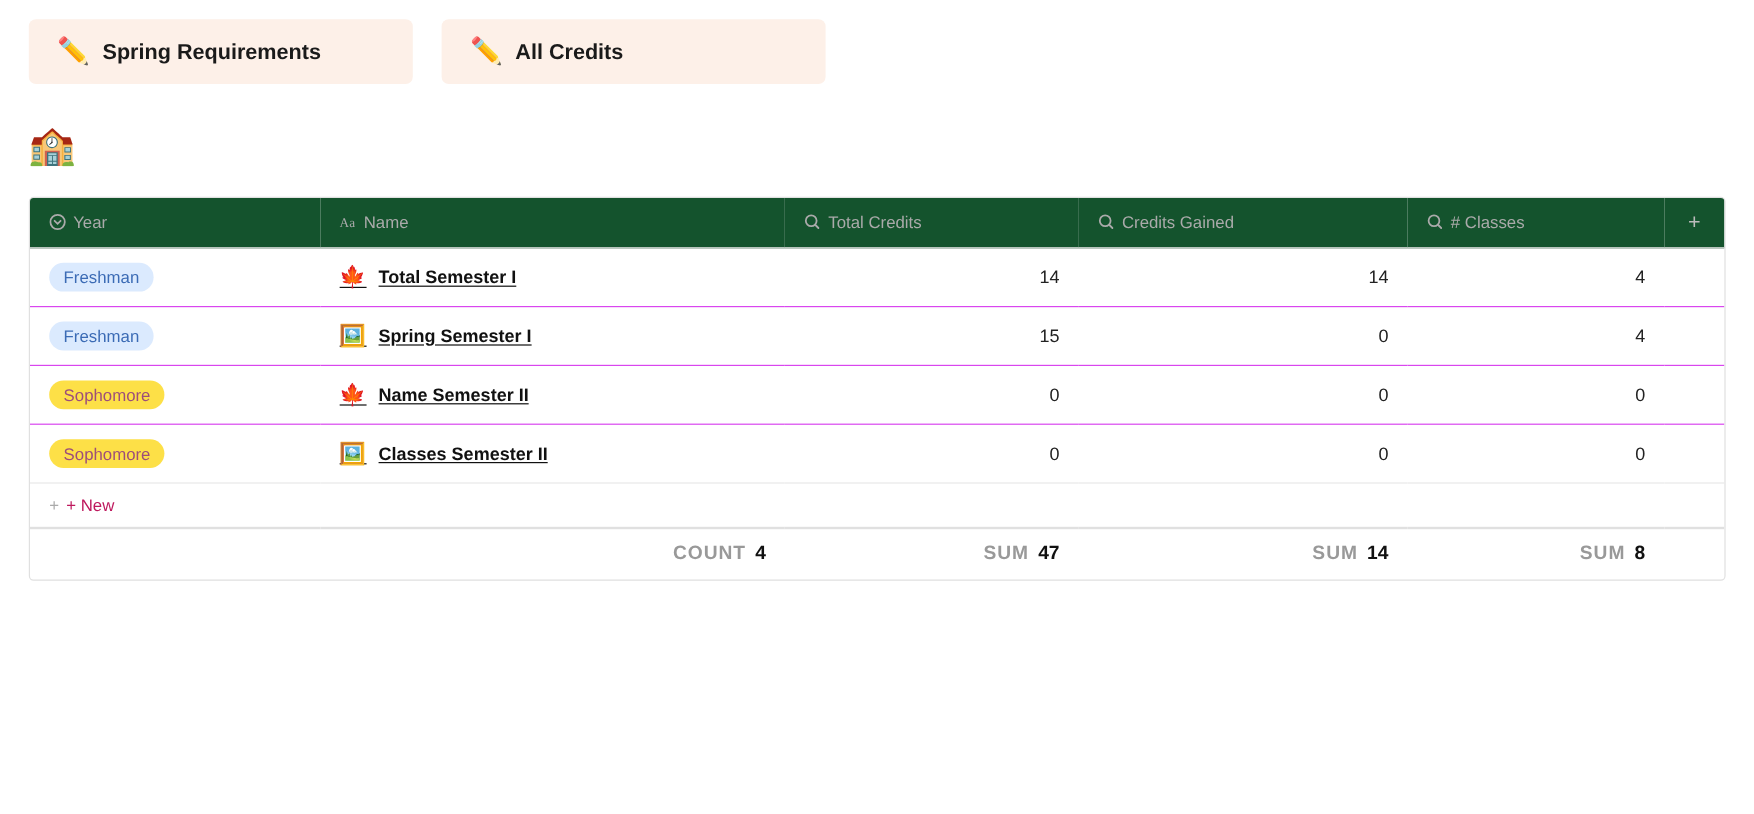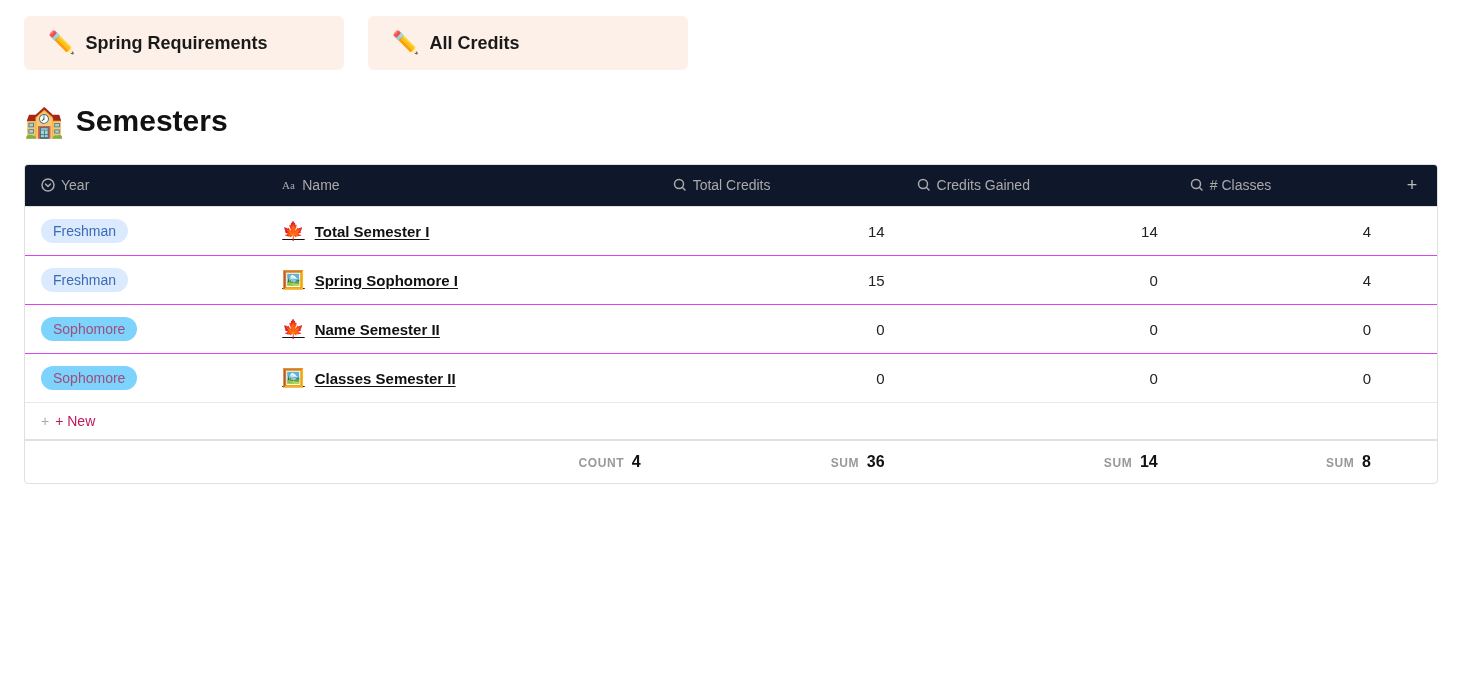--- a/index.html
+++ b/index.html
@@ -71,21 +71,21 @@
     thead tr {
       border-bottom: 1px solid #e0e0e0;
     }
 
     thead th {
       padding: 10px 16px;
       text-align: left;
       font-weight: 500;
       color: #888;
       font-size: 14px;
-      background: #0f172a;
+      background: #14532d;
     }
 
     thead th.numeric {
       text-align: left;
     }
 
     thead th .col-icon {
       display: inline-flex;
       align-items: center;
       gap: 6px;
@@ -132,21 +132,21 @@
       font-size: 14px;
       font-weight: 500;
     }
 
     .badge-freshman {
       background: #dbeafe;
       color: #3b6bb5;
     }
 
     .badge-sophomore {
-      background: #7dd3fc;
+      background: #fde047;
       color: #9d4e7a;
     }
 
     .semester-name {
       display: flex;
       align-items: center;
       gap: 10px;
       font-weight: 600;
       font-size: 15px;
       color: #111;
@@ -182,21 +182,21 @@
       text-align: right;
     }
 
     .footer-val {
       font-weight: 700;
       font-size: 16px;
       color: #111;
     }
 
     .footer-label {
-      font-size: 12px;
+      font-size: 16px;
       font-weight: 600;
       color: #999;
       letter-spacing: 0.05em;
       text-transform: uppercase;
     }
 
     .footer-cell {
       text-align: right;
     }
   </style>
@@ -210,21 +210,20 @@
   </button>
   <button class="nav-button">
     <span class="pencil-icon">✏️</span>
     <span>All Credits</span>
   </button>
 </div>
 
 <div class="page-content">
   <div class="page-title">
     <span class="title-icon">🏫</span>
-    <h1>Semesters</h1>
   </div>
 
   <div class="table-container">
     <table>
       <thead>
         <tr>
           <th>
             <span class="col-icon">
               <svg viewBox="0 0 14 14" fill="none">
                 <circle cx="7" cy="7" r="6" stroke="#aaa" stroke-width="1.5"></circle>
@@ -283,21 +282,21 @@
             <td class="numeric">14</td>
             <td class="numeric">14</td>
             <td class="numeric">4</td>
             <td></td>
           </tr>
           <tr>
             <td><span class="year-badge badge-freshman">Freshman</span></td>
             <td>
               <div class="semester-name">
                 <span class="semester-emoji">🖼️</span>
-                <span>Spring Sophomore I</span>
+                <span>Spring Semester I</span>
               </div>
             </td>
             <td class="numeric">15</td>
             <td class="numeric">0</td>
             <td class="numeric">4</td>
             <td></td>
           </tr>
           <tr>
             <td><span class="year-badge badge-sophomore">Sophomore</span></td>
             <td>
@@ -335,21 +334,21 @@
           </td>
         </tr>
         <tr class="footer-row">
           <td></td>
           <td class="footer-cell">
             <span class="footer-label">COUNT</span>
             <span class="footer-val" style="margin-left:4px;">4</span>
           </td>
           <td class="footer-cell">
             <span class="footer-label">SUM</span>
-            <span class="footer-val" style="margin-left:4px;">36</span>
+            <span class="footer-val" style="margin-left:4px;">47</span>
           </td>
           <td class="footer-cell">
             <span class="footer-label">SUM</span>
             <span class="footer-val" style="margin-left:4px;">14</span>
           </td>
           <td class="footer-cell">
             <span class="footer-label">SUM</span>
             <span class="footer-val" style="margin-left:4px;">8</span>
           </td>
           <td></td>

